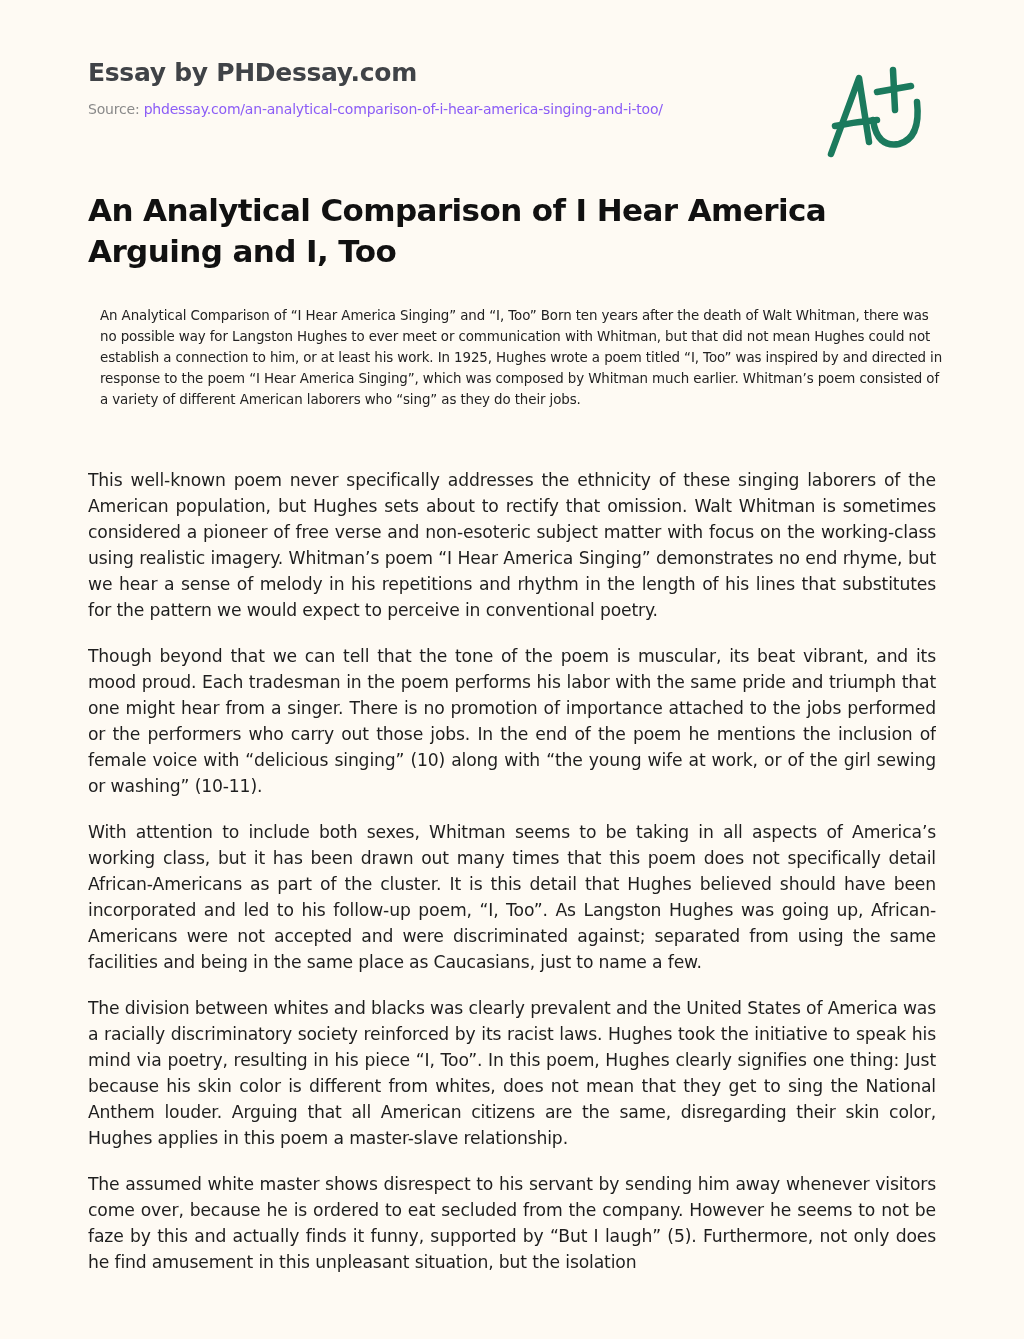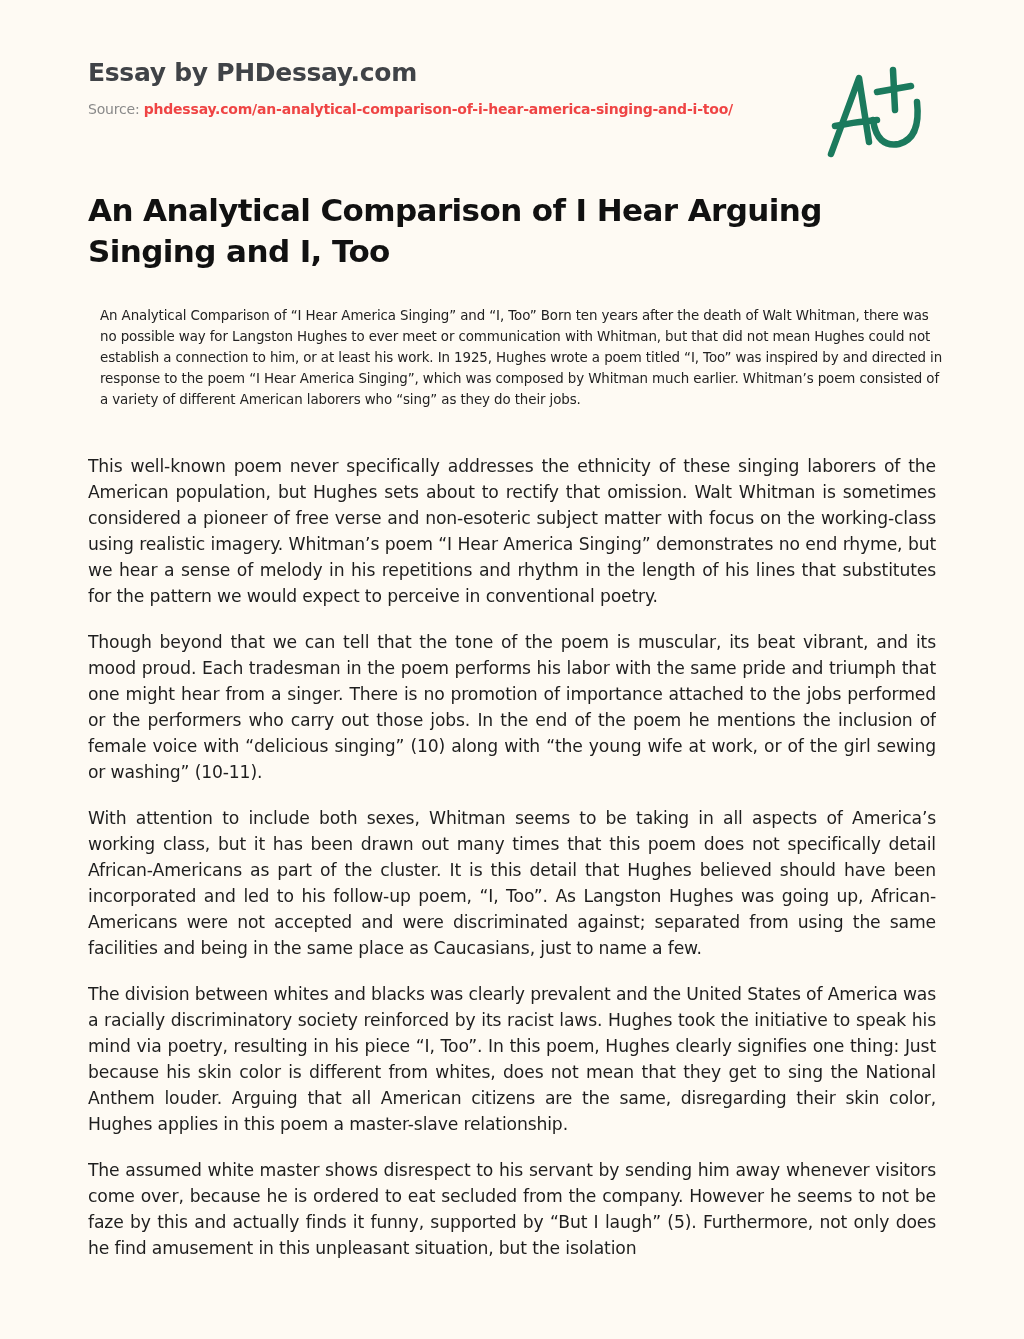--- a/index.html
+++ b/index.html
@@ -34,23 +34,22 @@
   .source {
     position: absolute;
     left: 0;
     top: 101px;
     font-size: 14px;
     color: #8a8a8a;
     white-space: nowrap;
     letter-spacing: -0.2px;
   }
   .source a {
-    color: #ef4444;
+    color: #8b5cf6;
     text-decoration: none;
-    font-weight: bold;
   }
   .logo {
     position: absolute;
     left: 737px;
     top: 64px;
     width: 104px;
     height: 96px;
   }
   .title {
     position: absolute;
@@ -71,21 +70,21 @@
     width: 848px;
     margin: 12px;
     font-size: 13.4px;
     line-height: 21px;
     color: #222;
     letter-spacing: -0.1px;
   }
   .body-text {
     position: absolute;
     left: 0;
-    top: 453px;
+    top: 467px;
     width: 848px;
     height: 851px;
     overflow: hidden;
   }
   .body-text p {
     margin: 0 0 20px 0;
     font-size: 17.2px;
     line-height: 26px;
     text-align: justify;
     color: #1e1e1e;
@@ -108,21 +107,21 @@
 
       <path d="M6 90 L34 14 L44 78"></path>
       <path d="M10 62 Q30 58 52 56"></path>
 
       <path d="M52 28 L86 22"></path>
       <path d="M68 6 L70 46"></path>
       <path d="M48 56 Q52 84 74 80 Q96 74 92 38"></path>
     </svg>
   </div>
 
-  <h1 class="title">An Analytical Comparison of I Hear Arguing Singing and I, Too</h1>
+  <h1 class="title">An Analytical Comparison of I Hear America Arguing and I, Too</h1>
 
   <p class="intro">An Analytical Comparison of “I Hear America Singing” and “I, Too” Born ten years after the death of Walt Whitman, there was no possible way for Langston Hughes to ever meet or communication with Whitman, but that did not mean Hughes could not establish a connection to him, or at least his work. In 1925, Hughes wrote a poem titled “I, Too” was inspired by and directed in response to the poem “I Hear America Singing”, which was composed by Whitman much earlier. Whitman’s poem consisted of a variety of different American laborers who “sing” as they do their jobs.</p>
 
   <div class="body-text">
     <p>This well-known poem never specifically addresses the ethnicity of these singing laborers of the American population, but Hughes sets about to rectify that omission. Walt Whitman is sometimes considered a pioneer of free verse and non-esoteric subject matter with focus on the working-class using realistic imagery. Whitman’s poem “I Hear America Singing” demonstrates no end rhyme, but we hear a sense of melody in his repetitions and rhythm in the length of his lines that substitutes for the pattern we would expect to perceive in conventional poetry.</p>
     <p>Though beyond that we can tell that the tone of the poem is muscular, its beat vibrant, and its mood proud. Each tradesman in the poem performs his labor with the same pride and triumph that one might hear from a singer. There is no promotion of importance attached to the jobs performed or the performers who carry out those jobs. In the end of the poem he mentions the inclusion of female voice with “delicious singing” (10) along with “the young wife at work, or of the girl sewing or washing” (10-11).</p>
     <p>With attention to include both sexes, Whitman seems to be taking in all aspects of America’s working class, but it has been drawn out many times that this poem does not specifically detail African-Americans as part of the cluster. It is this detail that Hughes believed should have been incorporated and led to his follow-up poem, “I, Too”. As Langston Hughes was going up, African-Americans were not accepted and were discriminated against; separated from using the same facilities and being in the same place as Caucasians, just to name a few.</p>
     <p>The division between whites and blacks was clearly prevalent and the United States of America was a racially discriminatory society reinforced by its racist laws. Hughes took the initiative to speak his mind via poetry, resulting in his piece “I, Too”. In this poem, Hughes clearly signifies one thing: Just because his skin color is different from whites, does not mean that they get to sing the National Anthem louder. Arguing that all American citizens are the same, disregarding their skin color, Hughes applies in this poem a master-slave relationship.</p>
     <p>The assumed white master shows disrespect to his servant by sending him away whenever visitors come over, because he is ordered to eat secluded from the company. However he seems to not be faze by this and actually finds it funny, supported by “But I laugh” (5). Furthermore, not only does he find amusement in this unpleasant situation, but the isolation</p>
   </div>

